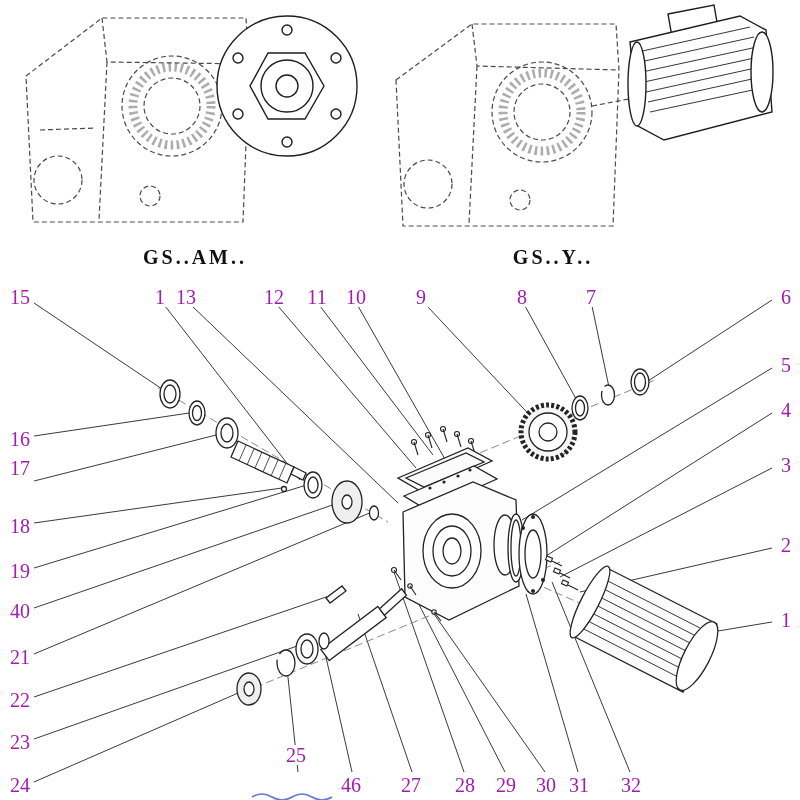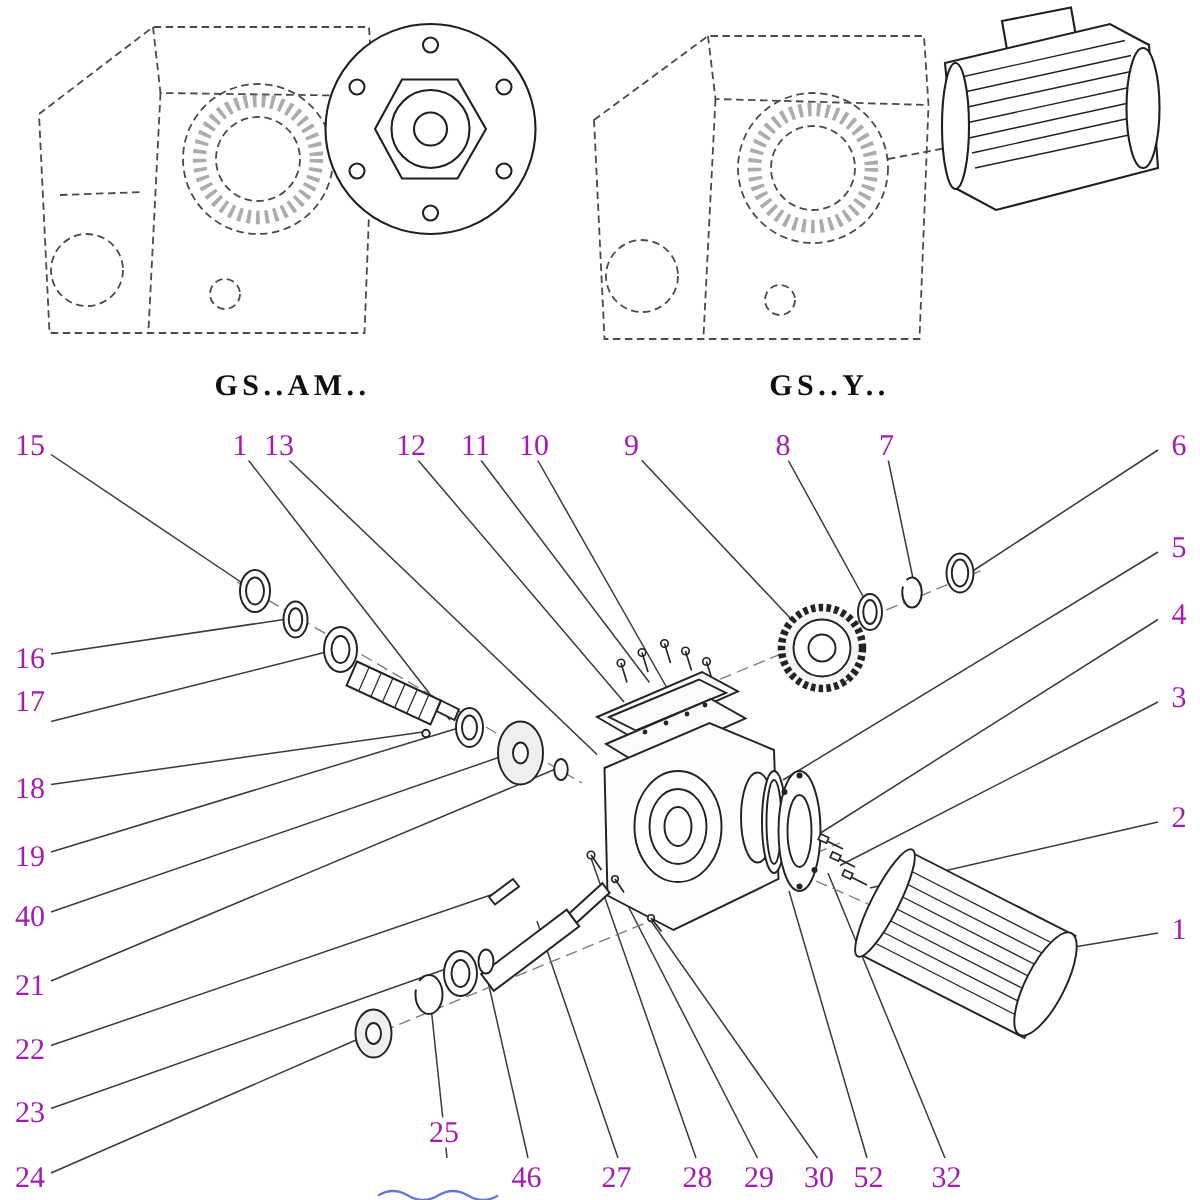--- a/index.html
+++ b/index.html
@@ -268,14 +268,14 @@
 <div class="callout" style="left:20px;top:657px">21</div>
 <div class="callout" style="left:20px;top:700px">22</div>
 <div class="callout" style="left:20px;top:742px">23</div>
 <div class="callout" style="left:20px;top:785px">24</div>
 <div class="callout" style="left:296px;top:755px">25</div>
 <div class="callout" style="left:351px;top:785px">46</div>
 <div class="callout" style="left:411px;top:785px">27</div>
 <div class="callout" style="left:465px;top:785px">28</div>
 <div class="callout" style="left:506px;top:785px">29</div>
 <div class="callout" style="left:546px;top:785px">30</div>
-<div class="callout" style="left:579px;top:785px">52</div>
+<div class="callout" style="left:579px;top:785px">31</div>
 <div class="callout" style="left:631px;top:785px">32</div>
 
 </body></html>

